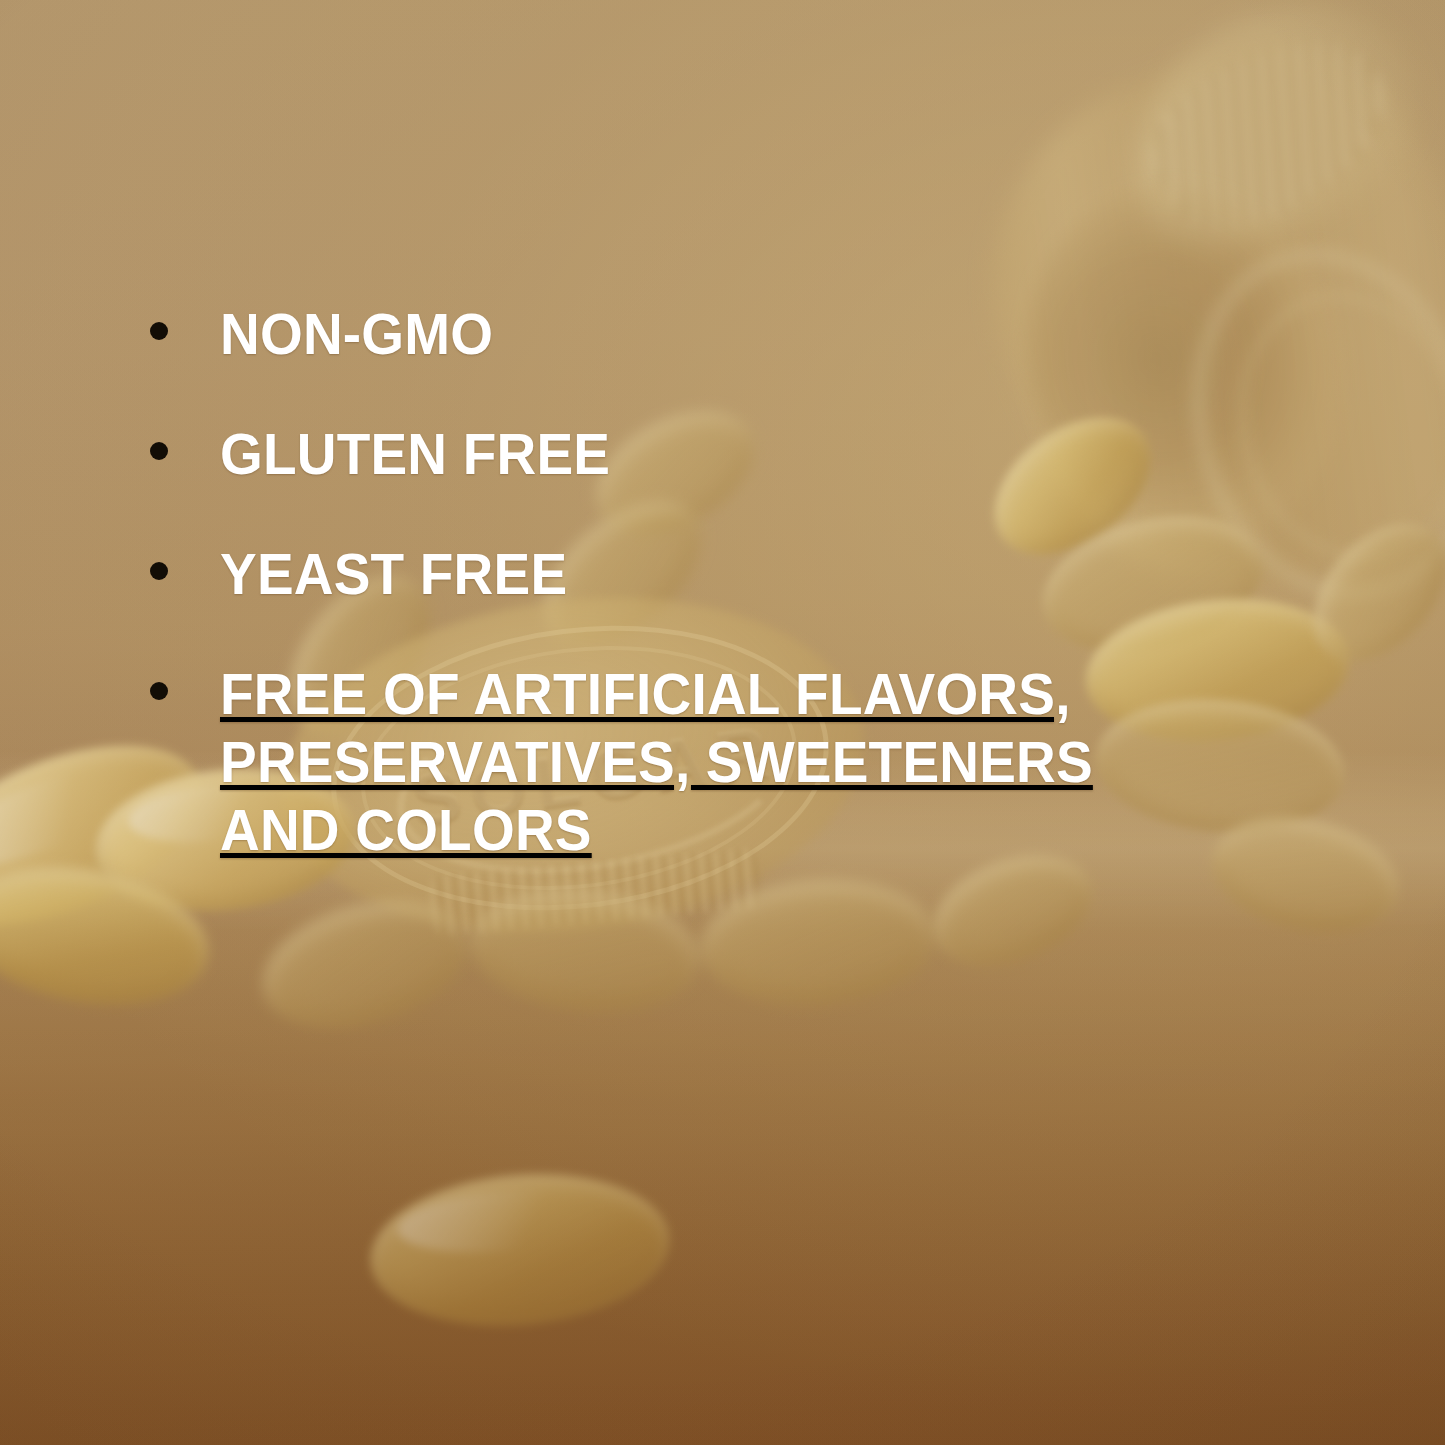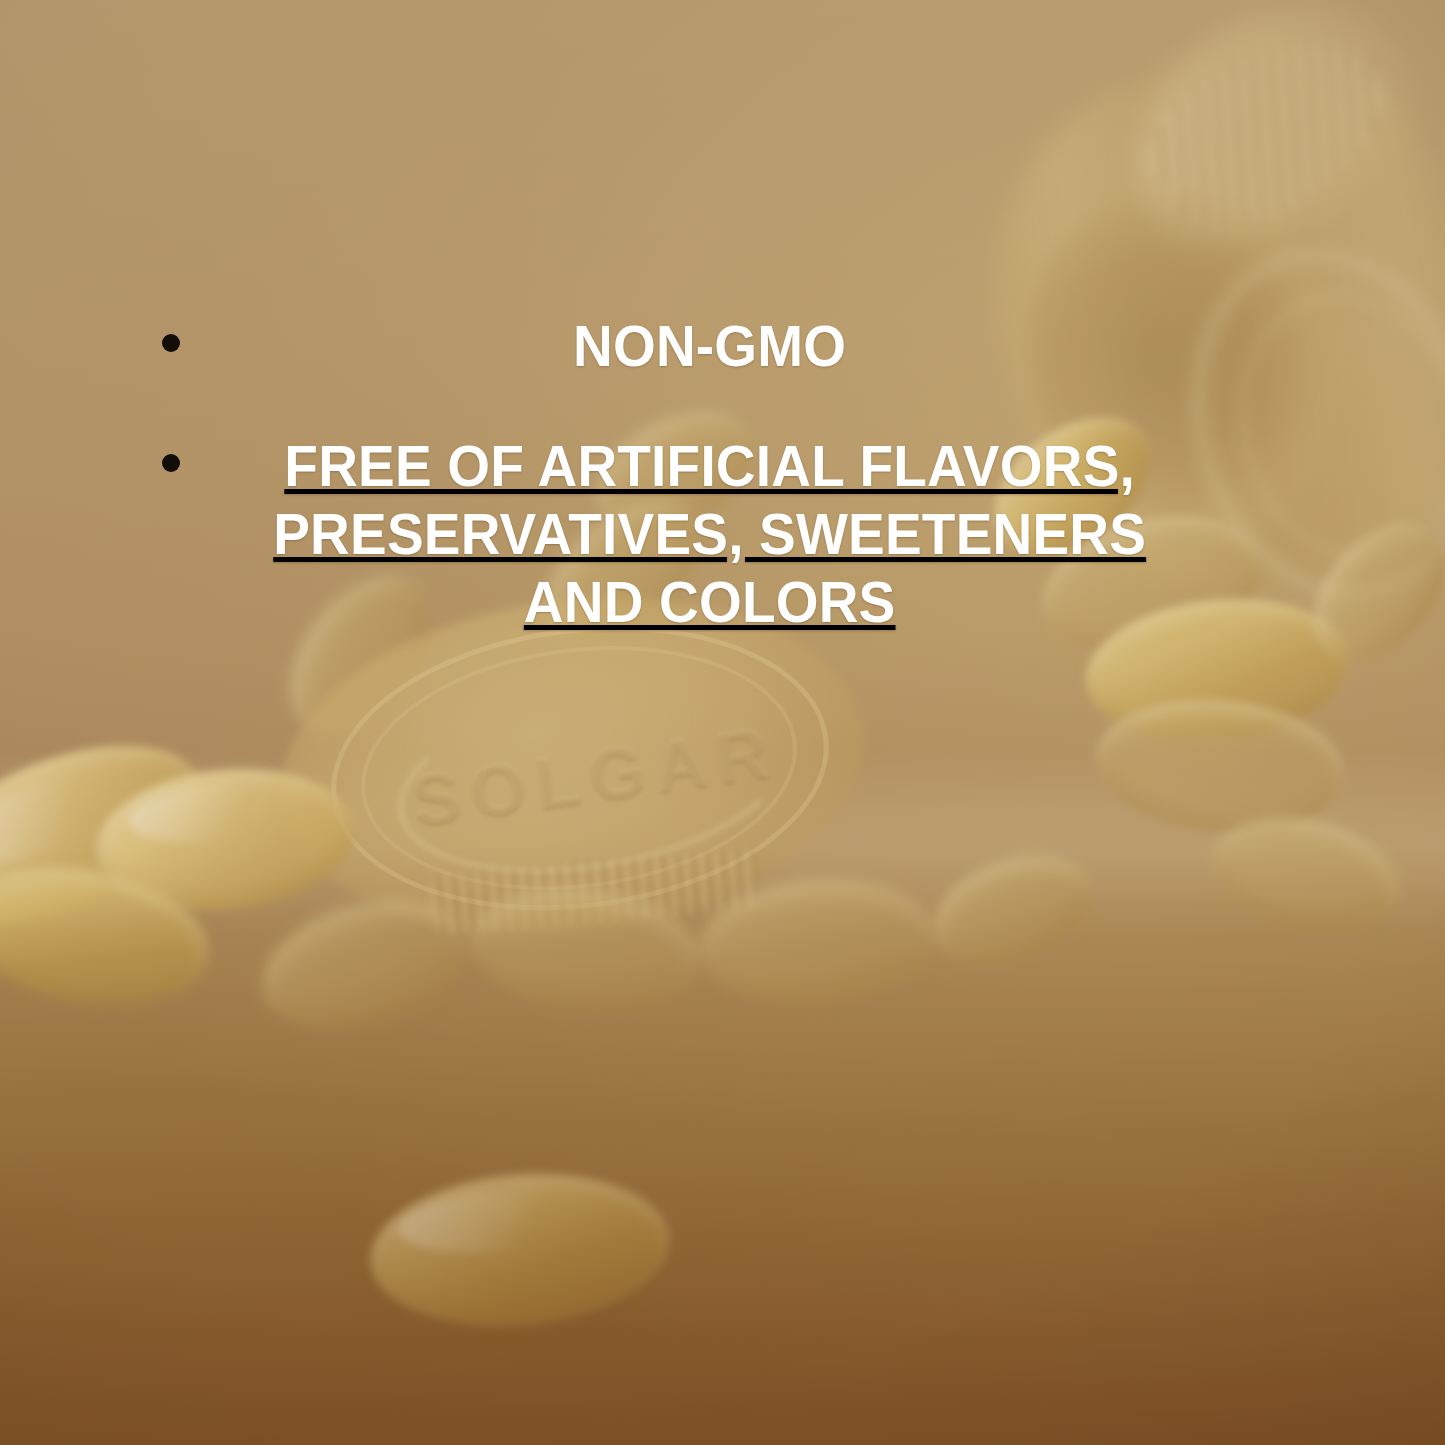--- a/index.html
+++ b/index.html
@@ -320,29 +320,37 @@
   <div class="cap dim" style="left:470px; top:890px; width:230px; height:120px; transform:rotate(6deg); filter:blur(7px);"></div>
   <div class="cap dim" style="left:700px; top:880px; width:235px; height:124px; transform:rotate(-4deg); filter:blur(7px);"></div>
 
   <div class="cap" style="left:370px; top:1175px; width:300px; height:150px; transform:rotate(-5deg); filter:blur(5px); opacity:0.78;">
     <div class="cap-gloss" style="left:10%; top:10%; width:72%; height:40%;"></div>
   </div>
 
   <div class="bg-layer bg-blurwash"></div>
   <div class="bg-layer bg-vignette"></div>
 
-  <ul class="benefits" style="list-style:none;margin:12px;padding:0;text-align:center;">
+  <ul class="benefits" style="list-style:none;margin:0;padding:0;">
 
     <li class="benefit-row">
       <span class="bullet-dot"></span>
       <span class="benefit-text">NON-GMO</span>
     </li>
 
-
-
+    <li class="benefit-row">
+      <span class="bullet-dot"></span>
+      <span class="benefit-text">GLUTEN FREE</span>
+    </li>
+
+
+    <li class="benefit-row">
+      <span class="bullet-dot"></span>
+      <span class="benefit-text">YEAST FREE</span>
+    </li>
 
 
     <li class="benefit-row">
       <span class="bullet-dot"></span>
       <span class="benefit-text">FREE OF ARTIFICIAL FLAVORS,
 PRESERVATIVES, SWEETENERS
 AND COLORS</span>
     </li>
 
   </ul>

